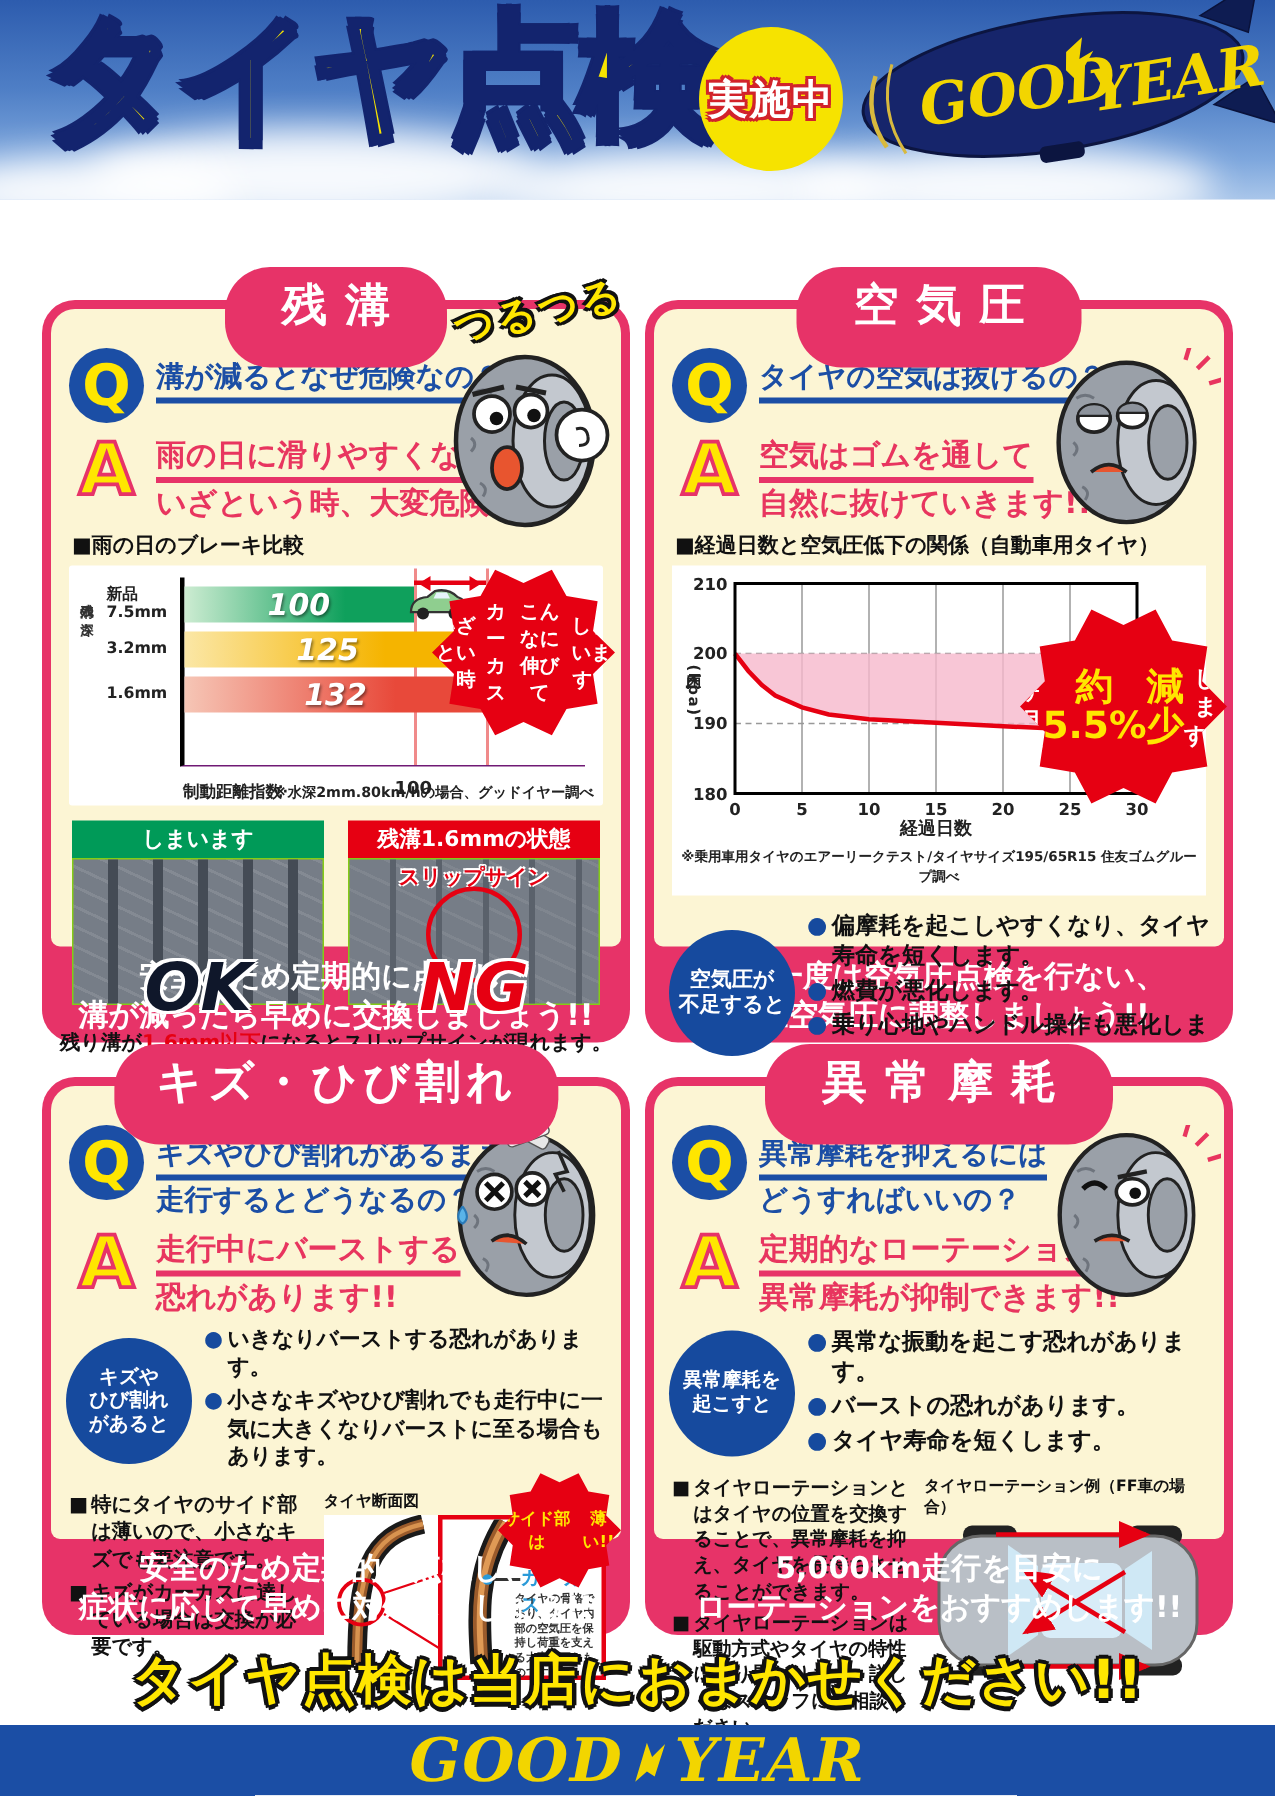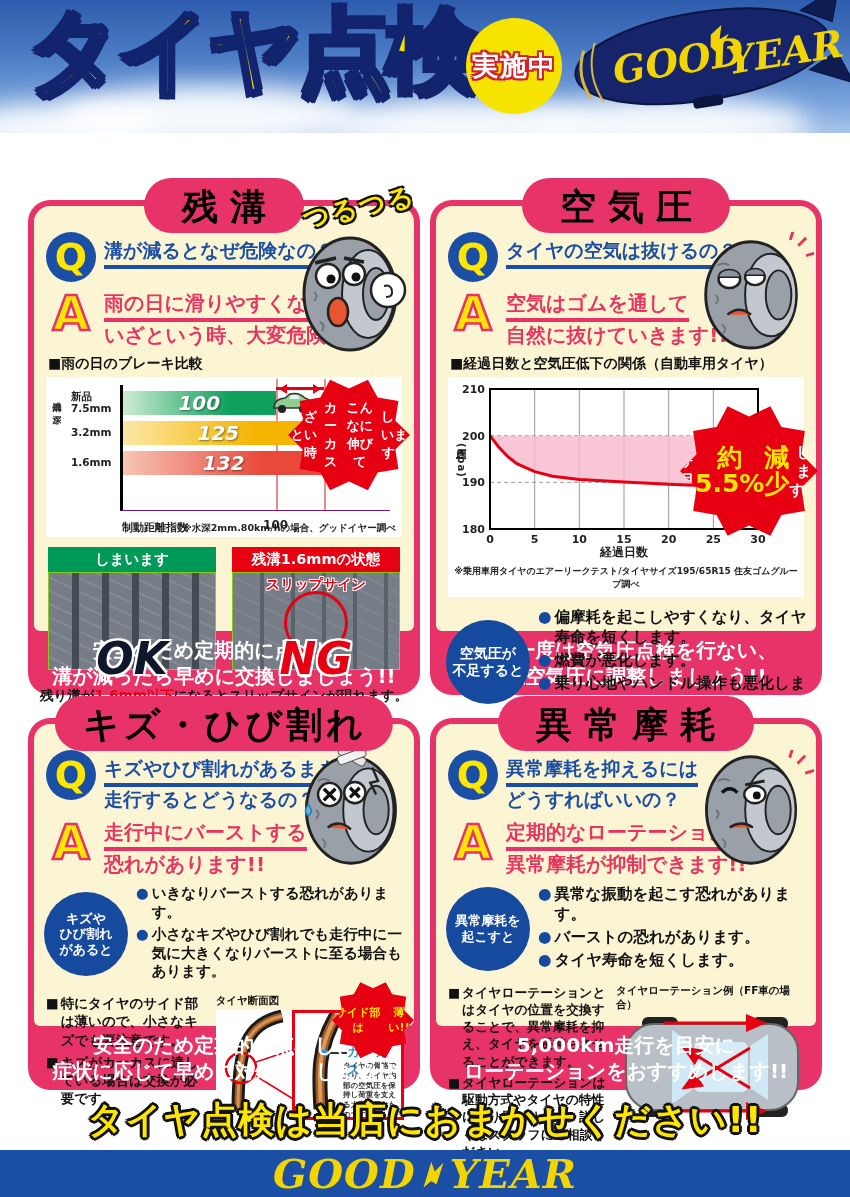--- a/index.html
+++ b/index.html
@@ -18,22 +18,22 @@
   .badge span{font-size:27px;font-weight:bold;color:#ffffff;letter-spacing:1px;
        text-shadow:2px 2px 0 #d2232a,-2px 2px 0 #d2232a,2px -2px 0 #d2232a,-2px -2px 0 #d2232a,0 2px 0 #d2232a,0 -2px 0 #d2232a,2px 0 0 #d2232a,-2px 0 0 #d2232a;}
   .blimp{position:absolute;right:-4px;top:-2px;}
   .subtitle{position:absolute;left:0;top:133px;width:850px;height:45px;background:#ffe600;
        display:flex;align-items:center;justify-content:center;}
   .subtitle span{color:#1b4ea5;font-weight:bold;font-size:28px;letter-spacing:.5px;}
 
   
   .panel{position:absolute;background:#e73368;border-radius:22px;}
   .panel-title{position:absolute;top:-22px;left:50%;transform:translateX(-50%);background:#e73368;
-       color:#000000;font-weight:bold;font-size:36px;letter-spacing:12px;white-space:nowrap;
-       padding:5px 26px 1px 38px;border-radius:30px;z-index:6;}
+       color:#ffffff;font-weight:bold;font-size:30px;letter-spacing:12px;white-space:nowrap;
+       padding:5px 26px 21px 38px;border-radius:30px;z-index:6;}
   .panel-body{position:absolute;left:6px;right:6px;top:6px;bottom:64px;background:#fcf5d4;
        border-radius:16px 16px 6px 6px;overflow:visible;}
   .panel-footer{position:absolute;left:0;right:0;bottom:0;height:64px;display:flex;flex-direction:column;
        justify-content:center;text-align:center;color:#ffffff;font-weight:bold;font-size:20px;line-height:1.3;}
 
   .qa{position:relative;padding:26px 12px 0 12px;z-index:1;}
   .q-row,.a-row{display:flex;align-items:flex-start;margin-bottom:6px;}
   .q-badge{flex:0 0 auto;width:50px;height:50px;border-radius:50%;background:#1b4ea5;color:#ffe600;
        font-size:38px;font-weight:bold;display:flex;align-items:center;justify-content:center;margin-right:8px;}
   .a-badge{flex:0 0 auto;width:50px;font-size:48px;line-height:50px;font-weight:bold;color:#ffe600;text-align:center;

